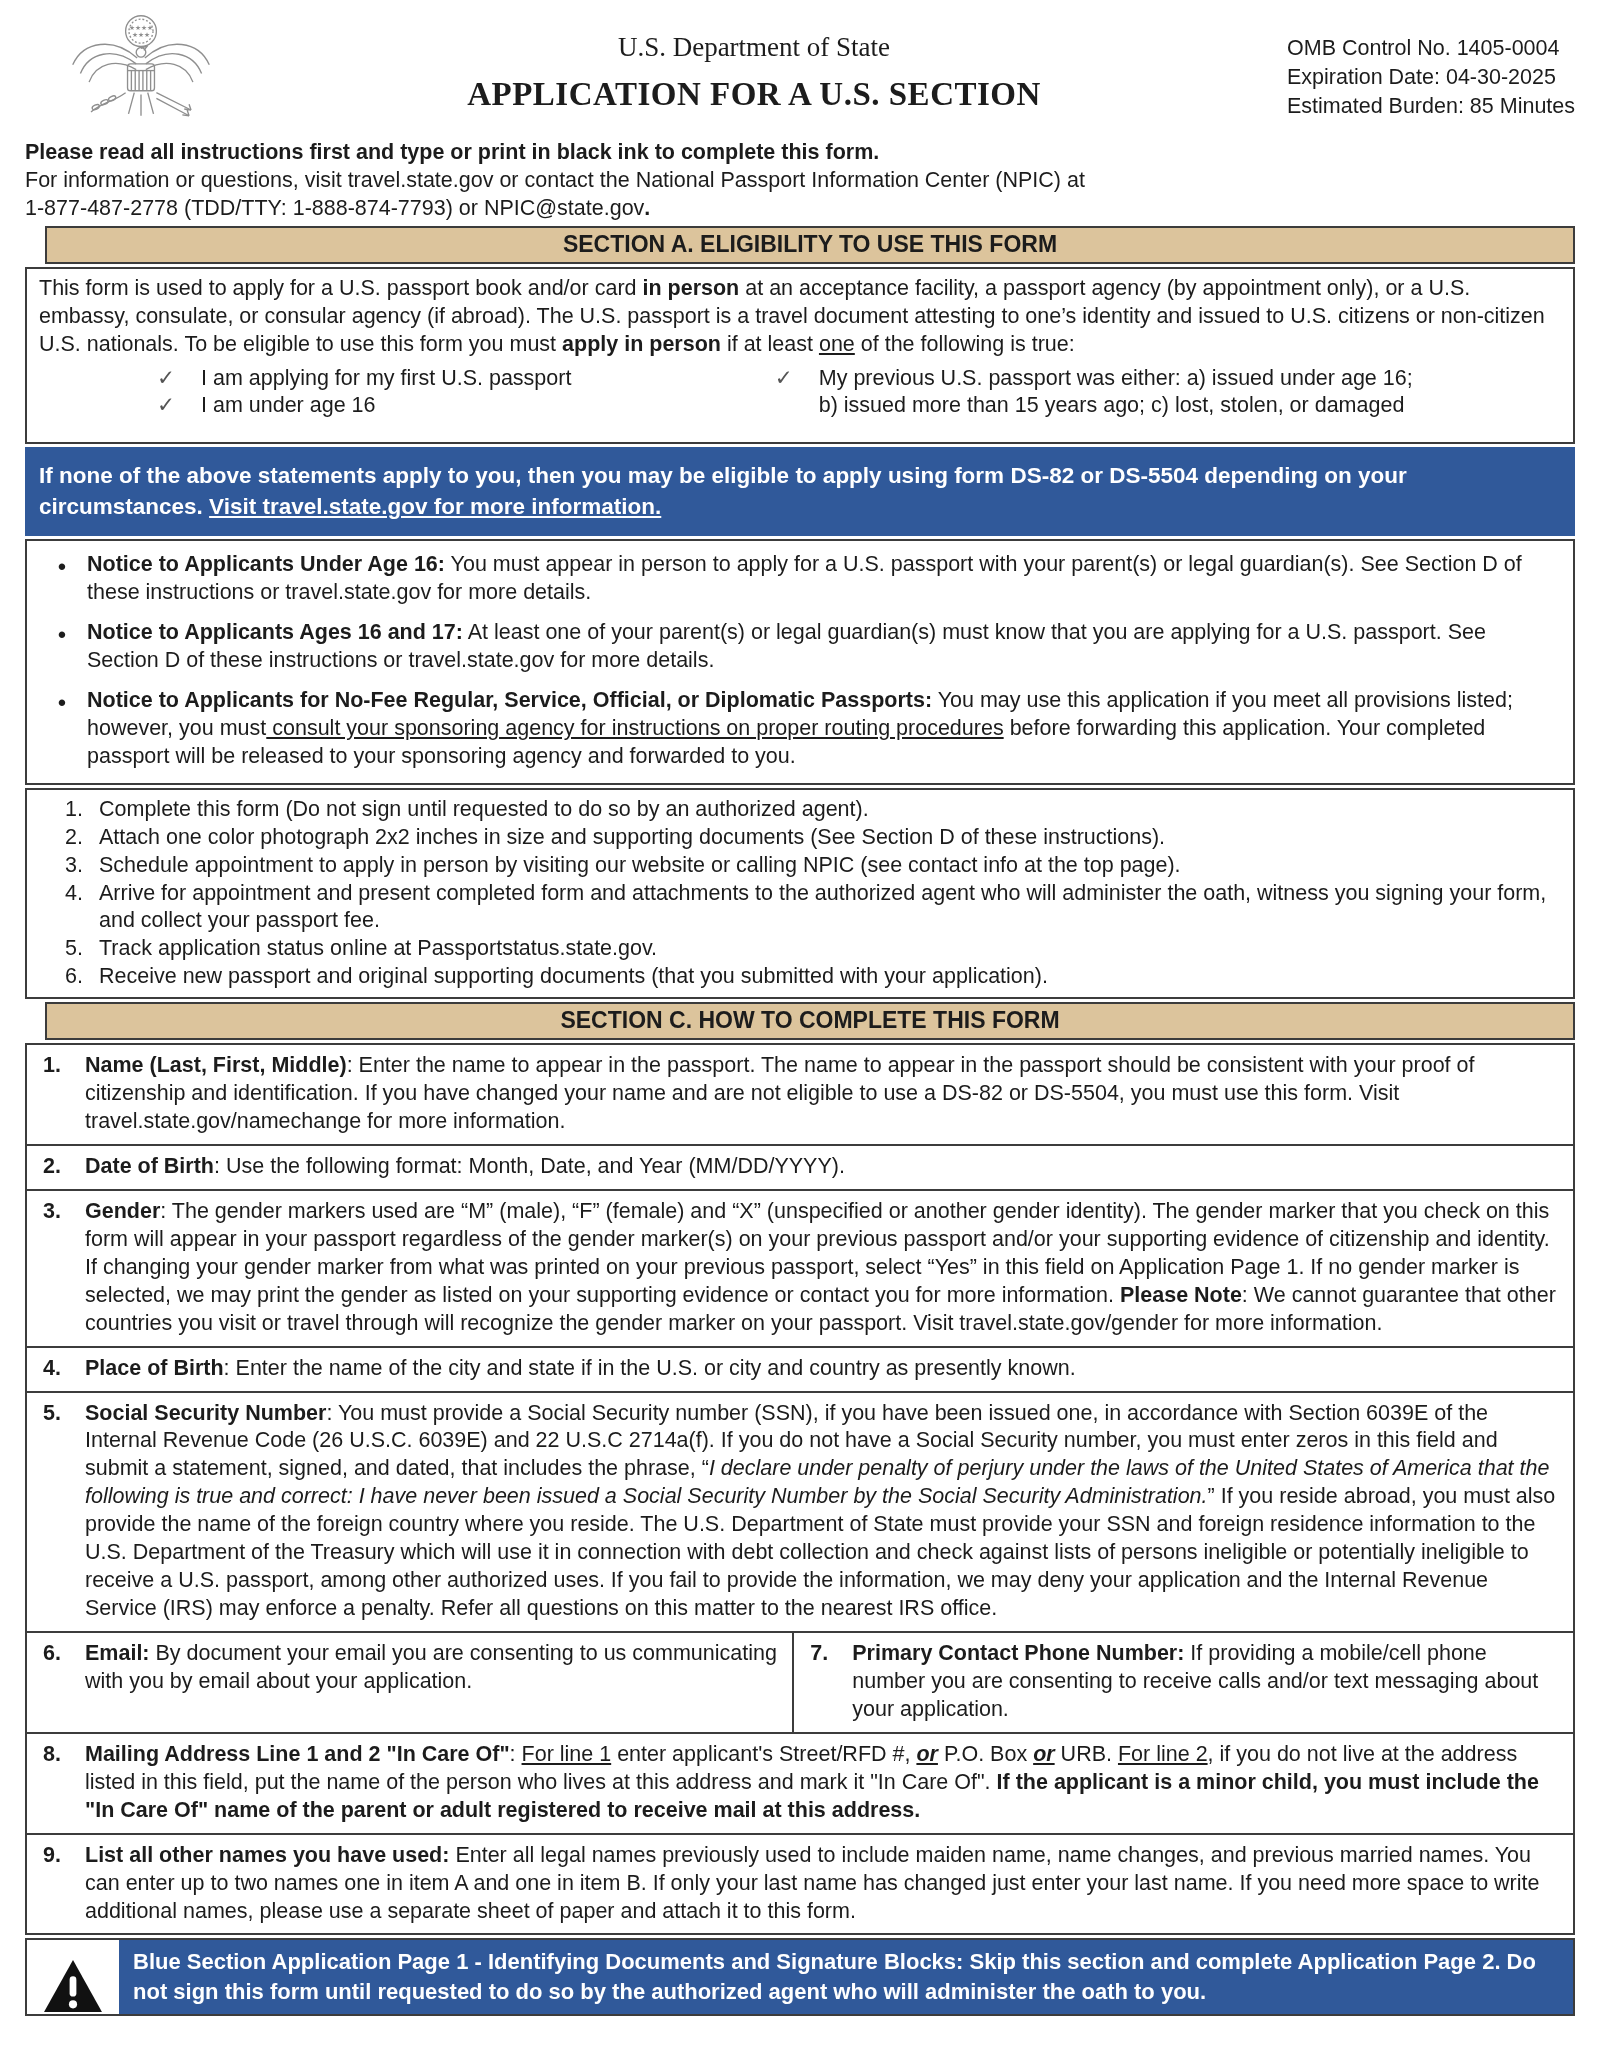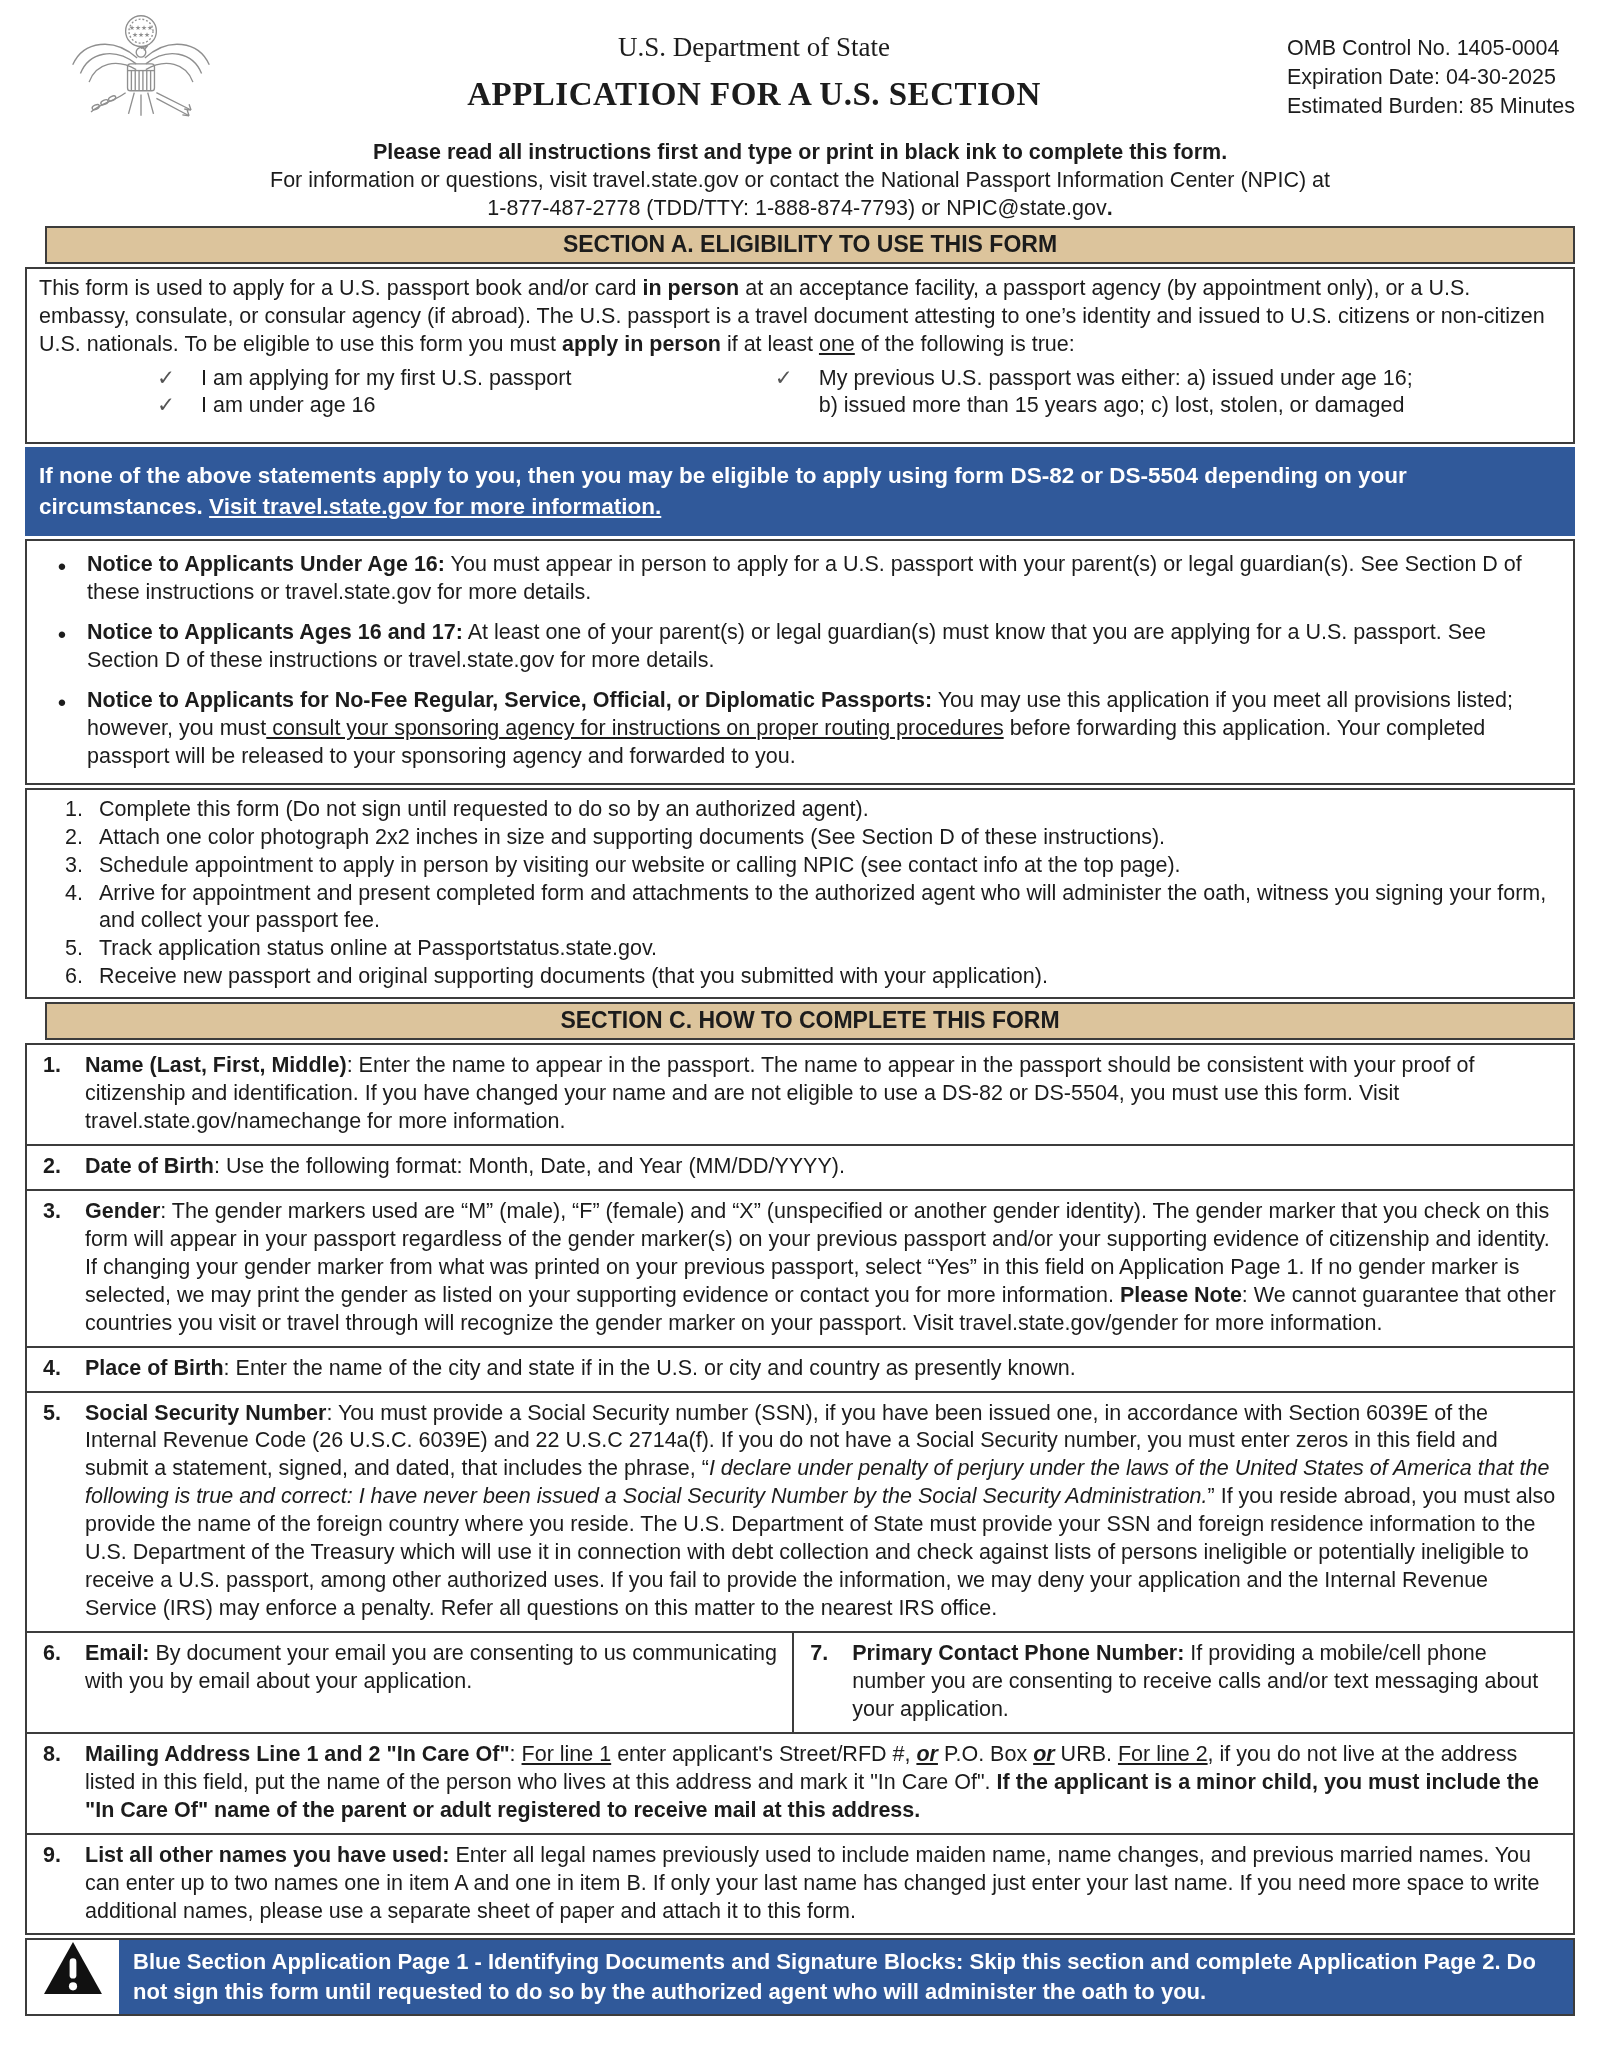--- a/index.html
+++ b/index.html
@@ -19,21 +19,21 @@
   .page{padding:10px 25px 20px;}
 
   
   .top{display:flex;align-items:flex-start;justify-content:flex-end;}
   .seal{width:160px;height:125px;margin-left:36px;flex:none;}
   .titleblock{flex:1;text-align:center;font-family:"Liberation Serif",serif;padding-top:20px;}
   .dept{font-size:27px;}
   .apptitle{font-size:33px;font-weight:bold;margin-top:8px;letter-spacing:.5px;}
   .omb{width:288px;flex:none;padding-top:24px;line-height:1.35;}
 
-  .intro{text-align:center;margin-top:4px;}
+  .intro{margin-top:4px;}
   .intro .b1{font-weight:bold;}
 
   
   .b{font-weight:bold;}
   .u{text-decoration:underline;}
   .i{font-style:italic;}
 
   
   .secheader{
     background:var(--tan);border:2px solid var(--bd);
@@ -68,21 +68,21 @@
 
   .itable{border:2px solid var(--bd);margin-top:3px;}
   .irow{display:flex;padding:7px 10px 8px 6px;border-top:2px solid var(--bd);}
   .irow.first{border-top:none;}
   .inum{width:52px;flex:none;font-weight:bold;padding-left:10px;}
   .itext{flex:1;}
   .pairrow{display:flex;border-top:2px solid var(--bd);padding:0;}
   .pcell{width:49.5%;display:flex;padding:7px 10px 8px 6px;}
   .pcell.right{width:50.5%;border-left:2px solid var(--bd);}
 
-  .warnrow{border:2px solid var(--bd);margin-top:3px;display:flex;align-items:flex-start;}
+  .warnrow{border:2px solid var(--bd);margin-top:3px;display:flex;align-items:flex-end;}
   .warnicon{width:92px;flex:none;display:flex;align-items:center;justify-content:center;background:#fff;}
   .warnbanner{flex:1;background:var(--blue);color:#fff;font-weight:bold;padding:7px 14px;font-size:22px;line-height:1.35;}
 </style>
 </head>
 <body>
 
 <div class="page">
 
   <div class="top">
     <svg class="seal" viewBox="0 0 160 130" fill="none" stroke="#8f8f8f" stroke-width="1.4">

